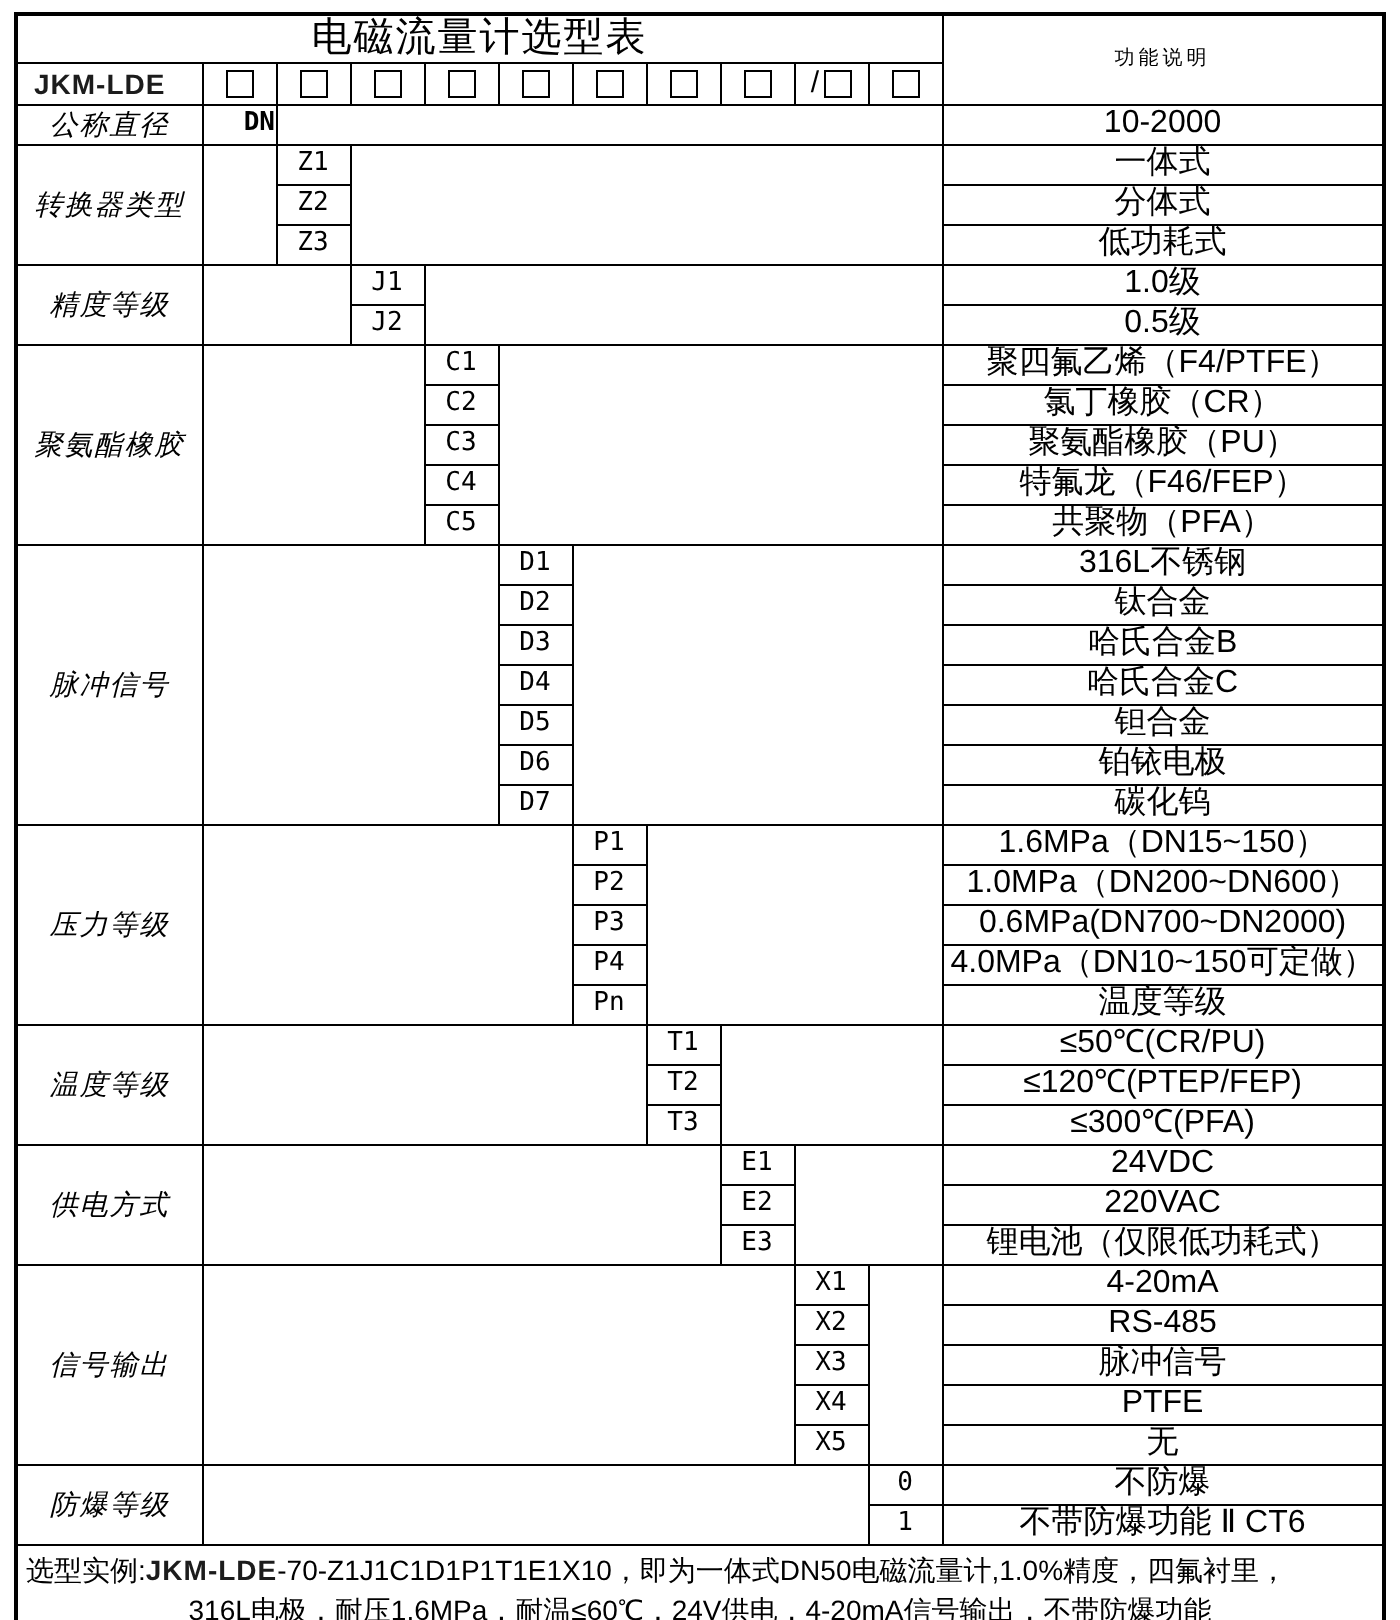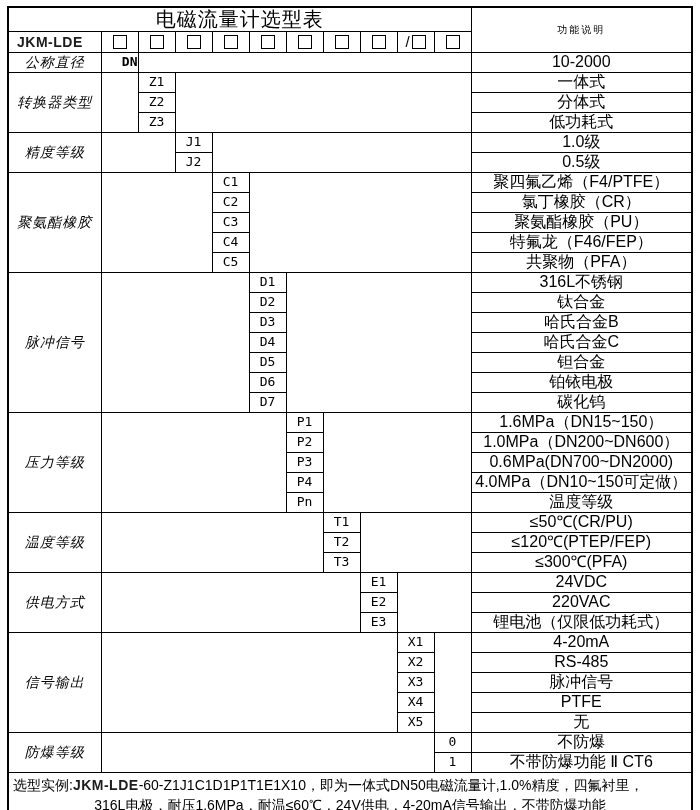--- a/index.html
+++ b/index.html
@@ -257,19 +257,19 @@
     <td class="code">0</td>
     <td class="desc">不防爆</td>
   </tr>
   <tr>
         <td class="code">1</td>
         <td class="desc">不带防爆功能 Ⅱ CT6</td>
       </tr>
 
   <tr>
     <td class="note" colspan="12">
-      <div class="nl1"><span>选型实例:</span><span class="bold-model">JKM-LDE</span><span>-60-Z1J1C1D1P1T1E1X10，即为一体式DN50电磁流量计,1.0%精度，四氟衬里，</span></div>
+      <div class="nl1"><span>选型实例:</span><span class="bold-model">JKM-LDE</span><span>-70-Z1J1C1D1P1T1E1X10，即为一体式DN50电磁流量计,1.0%精度，四氟衬里，</span></div>
       <div class="nl2">316L电极，耐压1.6MPa，耐温≤60℃，24V供电，4-20mA信号输出，不带防爆功能</div>
     </td>
   </tr>
 
 </tbody>
   </table>
 
 </body></html>

